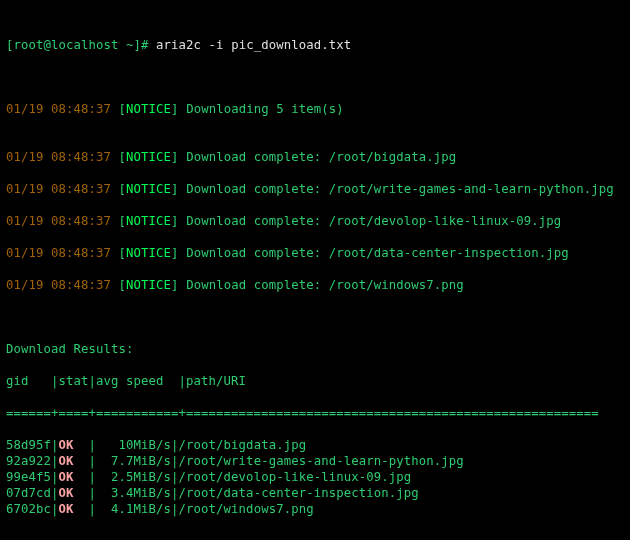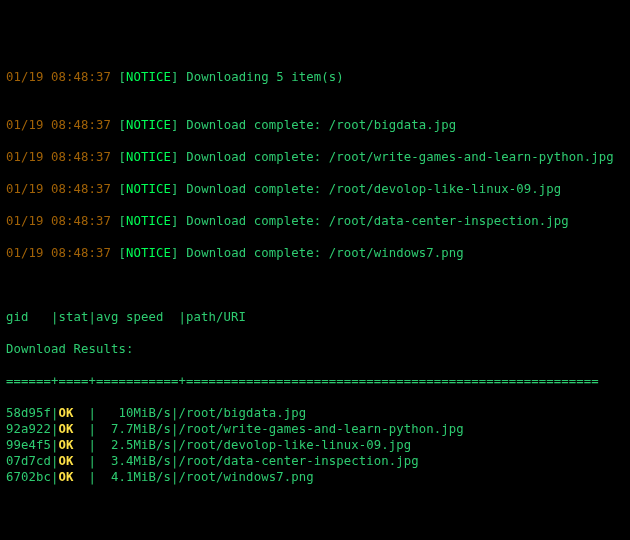--- a/index.html
+++ b/index.html
@@ -19,35 +19,36 @@
     white-space: pre;
     letter-spacing: 0.1px;
   }
   .prompt   { color: #2ecc71; }
   .cmd      { color: #e0e0e0; }
   .ts       { color: #a16207; }
   .bracket  { color: #2ecc71; }
   .notice   { color: #00ff55; font-weight: normal; }
   .msg      { color: #2ecc71; text-align: right; }
   .dim      { color: #2ecc71; }
-  .ok       { color: #fde047; font-weight: bold; }
+  .ok       { color: #fca5a5; font-weight: bold; }
   .line { display: block; min-height: 16px; }
   .blank { display:block; height:16px; }
 </style>
 </head>
 <body>
 
 <div class="terminal">
 
+<span class="line"><span class="prompt">[root@localhost ~]#</span> <span class="cmd">aria2c -i pic_download.txt</span></span>
 <span class="blank"></span>
 <span class="line"><span class="ts">01/19 08:48:37</span> <span class="bracket">[</span><span class="notice">NOTICE</span><span class="bracket">]</span> <span class="msg">Downloading 5 item(s)</span></span>
 <span id="notice-block"><span class="blank"></span><span class="line"><span class="ts">01/19 08:48:37</span> <span class="bracket">[</span><span class="notice">NOTICE</span><span class="bracket">]</span> <span class="msg">Download complete: /root/bigdata.jpg</span></span><span class="blank"></span><span class="line"><span class="ts">01/19 08:48:37</span> <span class="bracket">[</span><span class="notice">NOTICE</span><span class="bracket">]</span> <span class="msg">Download complete: /root/write-games-and-learn-python.jpg</span></span><span class="blank"></span><span class="line"><span class="ts">01/19 08:48:37</span> <span class="bracket">[</span><span class="notice">NOTICE</span><span class="bracket">]</span> <span class="msg">Download complete: /root/devolop-like-linux-09.jpg</span></span><span class="blank"></span><span class="line"><span class="ts">01/19 08:48:37</span> <span class="bracket">[</span><span class="notice">NOTICE</span><span class="bracket">]</span> <span class="msg">Download complete: /root/data-center-inspection.jpg</span></span><span class="blank"></span><span class="line"><span class="ts">01/19 08:48:37</span> <span class="bracket">[</span><span class="notice">NOTICE</span><span class="bracket">]</span> <span class="msg">Download complete: /root/windows7.png</span></span></span>
 <span class="blank"></span>
+<span class="line">Download Results:</span>
 <span class="line dim">gid   |stat|avg speed  |path/URI</span>
-<span class="line">Download Results:</span>
 <span class="line dim">======+====+===========+=======================================================</span>
 <span id="results-block"><span class="line"><span class="dim">58d95f|</span><span class="ok">OK</span><span class="dim">  |   10MiB/s|/root/bigdata.jpg</span></span><span class="line"><span class="dim">92a922|</span><span class="ok">OK</span><span class="dim">  |  7.7MiB/s|/root/write-games-and-learn-python.jpg</span></span><span class="line"><span class="dim">99e4f5|</span><span class="ok">OK</span><span class="dim">  |  2.5MiB/s|/root/devolop-like-linux-09.jpg</span></span><span class="line"><span class="dim">07d7cd|</span><span class="ok">OK</span><span class="dim">  |  3.4MiB/s|/root/data-center-inspection.jpg</span></span><span class="line"><span class="dim">6702bc|</span><span class="ok">OK</span><span class="dim">  |  4.1MiB/s|/root/windows7.png</span></span></span>
 <span class="blank"></span>
 
 
 
 
 
 
 </div>

